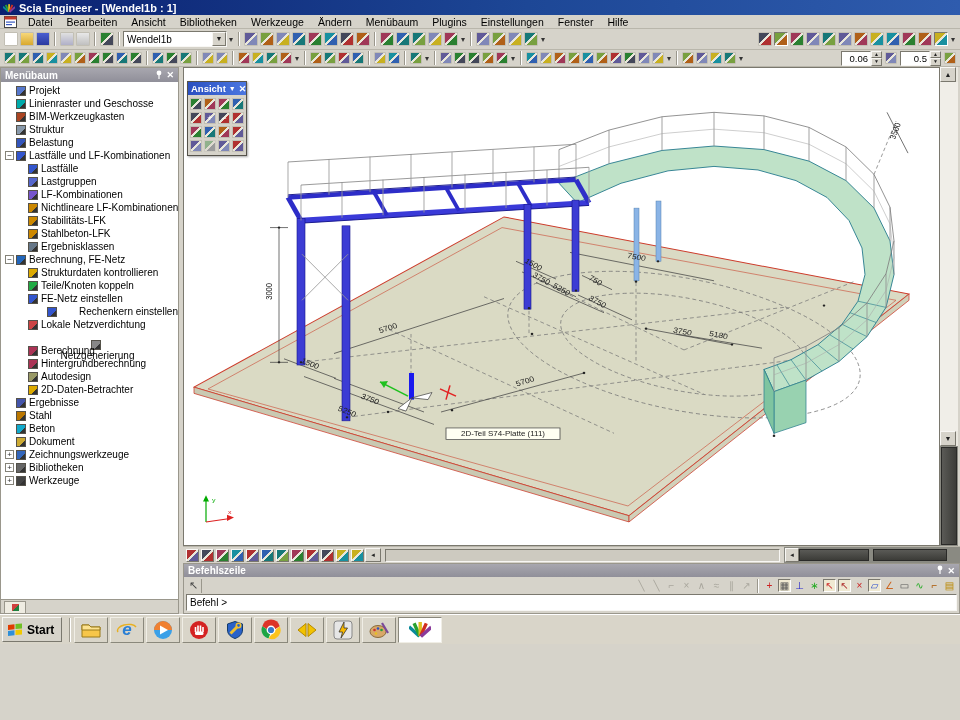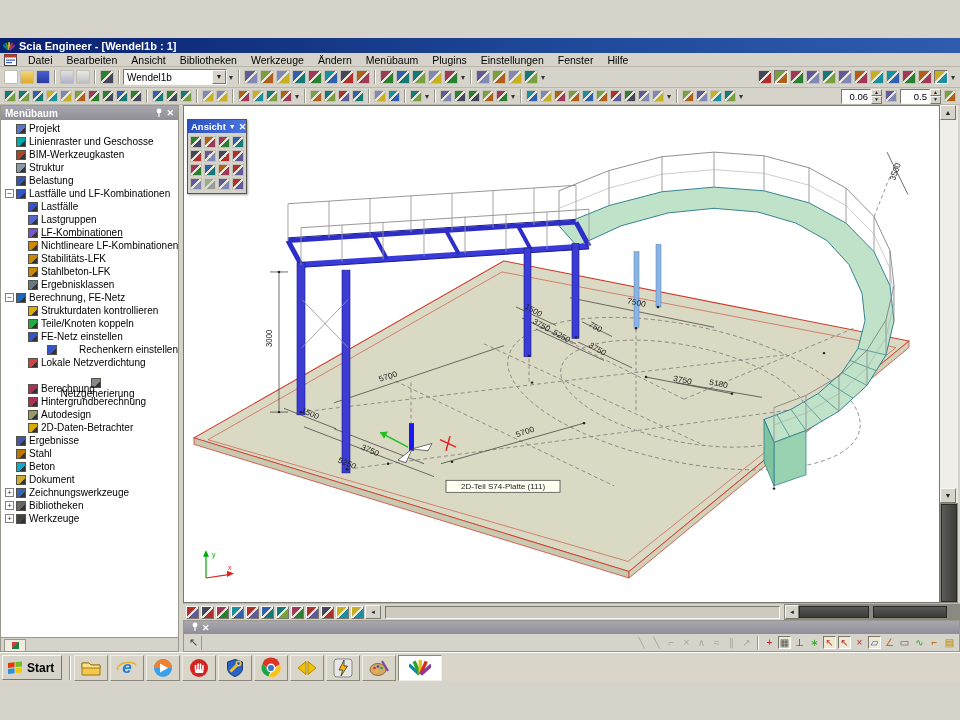--- a/index.html
+++ b/index.html
@@ -1,18 +1,18 @@
 <!DOCTYPE html>
 <html><head>
 <meta charset="utf-8">
 <style>
   html,body{margin:0;padding:0;width:960px;height:720px;overflow:hidden;
     font-family:"Liberation Sans",sans-serif;font-size:10px;background:#d6d3ca;}
   *{box-sizing:border-box;}
-  #app{width:960px;height:644px;display:flex;flex-direction:column;margin-top:38px;}
+  #app{width:960px;height:644px;display:flex;flex-direction:column;}
 
   
   .titlebar{height:15px;background:linear-gradient(90deg,#0a2070,#1d4796 55%,#2f5cae);
     color:#fff;display:flex;align-items:center;padding:0 3px;flex:0 0 auto;}
   .titlebar .title{font-weight:bold;font-size:11px;margin-left:4px;white-space:nowrap;}
   .menubar{height:14px;display:flex;align-items:center;border-bottom:1px solid #b9b6ab;
     background:#d6d3ca;padding-left:2px;flex:0 0 auto;}
   .mitem{padding:1px 7px;font-size:10.5px;cursor:default;}
 
   
@@ -350,21 +350,21 @@
           <div class="trow" style="margin-left: 16px;">
             <span class="texp none"></span>
             <span class="tico" style="background: linear-gradient(135deg, rgb(51, 85, 204) 65%, rgb(51, 51, 51) 65%);"></span>
             <span class="tlbl">Lastfälle</span>
           </div>
           <div class="trow" style="margin-left: 16px;">
             <span class="texp none"></span>
             <span class="tico" style="background: linear-gradient(135deg, rgb(85, 102, 204) 65%, rgb(51, 51, 51) 65%);"></span>
             <span class="tlbl">Lastgruppen</span>
           </div>
-          <div class="trow" style="margin-left: 16px; text-decoration: underline;">
+          <div class="trow" style="margin-left: 16px;">
             <span class="texp none"></span>
             <span class="tico" style="background: linear-gradient(135deg, rgb(119, 85, 204) 65%, rgb(51, 51, 51) 65%);"></span>
             <span class="tlbl">LF-Kombinationen</span>
           </div>
           <div class="trow" style="margin-left: 16px;">
             <span class="texp none"></span>
             <span class="tico" style="background: linear-gradient(135deg, rgb(204, 136, 0) 65%, rgb(51, 51, 51) 65%);"></span>
             <span class="tlbl">Nichtlineare LF-Kombinationen</span>
           </div>
           <div class="trow" style="margin-left: 16px;">
@@ -732,20 +732,21 @@
         <div class="bfill"></div>
         <div class="hscroll">
           <div class="sbtn" style="height:14px;width:14px;line-height:12px;">◂</div>
           <div class="hthumb w1"></div>
           <div class="hthumb w2"></div>
         </div>
       </div>
 
       <div class="cmdpanel">
         <div class="chead">
+          <span class="ptitle">Befehlszeile</span>
           <span class="phbtn">
             <svg width="8" height="9" viewBox="0 0 8 9">
                 <circle cx="4" cy="3" r="2.4" fill="#fff"></circle>
                 <line x1="4" y1="5" x2="4" y2="9" stroke="#fff" stroke-width="1.2"></line>
               </svg>
           </span>
           <span class="phbtn">✕</span>
         </div>
         <div class="crow">
           <div class="cursorbtn">↖</div>
@@ -768,20 +769,23 @@
               <span class="snapico pressed" style="color: rgb(170, 34, 34);">↖</span>
               <span class="snapico" style="color: rgb(204, 34, 34);">×</span>
               <span class="snapico pressed" style="color: rgb(34, 68, 204);">▱</span>
               <span class="snapico" style="color: rgb(204, 102, 34);">∠</span>
               <span class="snapico" style="color: rgb(85, 85, 85);">▭</span>
               <span class="snapico" style="color: rgb(34, 170, 34);">∿</span>
               <span class="snapico" style="color: rgb(170, 85, 0);">⌐</span>
               <span class="snapico" style="color: rgb(187, 136, 0);">▤</span>
             </div>
         </div>
+        <div class="cinput">
+          <span>Befehl &gt;</span>
+        </div>
       </div>
     </div>
   </div>
 
 
   <div class="taskbar">
     <button class="startbtn">
       <svg width="16" height="14" viewBox="0 0 16 14">
         <g transform="skewY(-6)">
           <rect x="1" y="2" width="6.5" height="5" fill="#e03c00"></rect>

